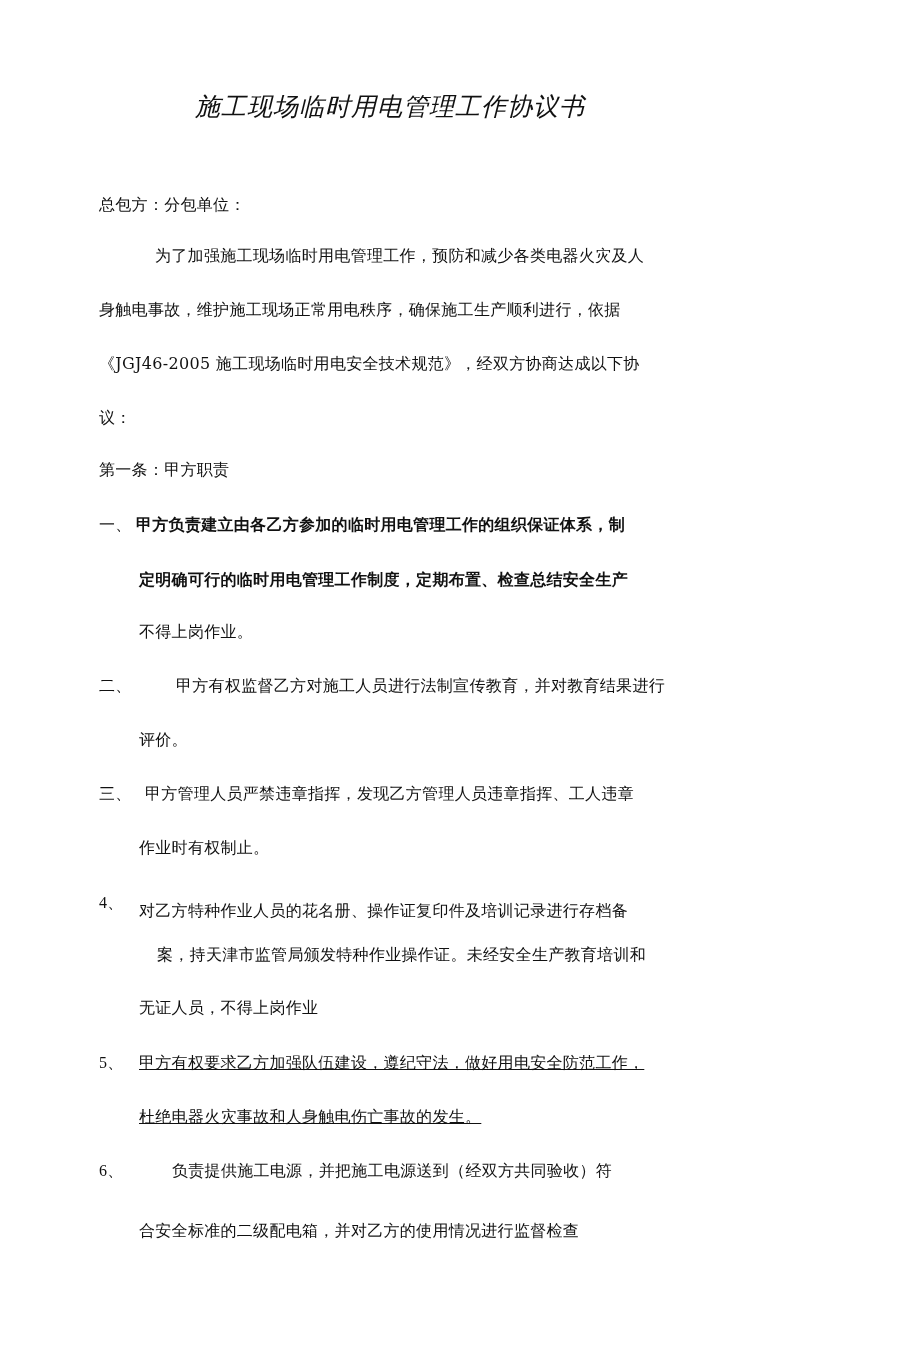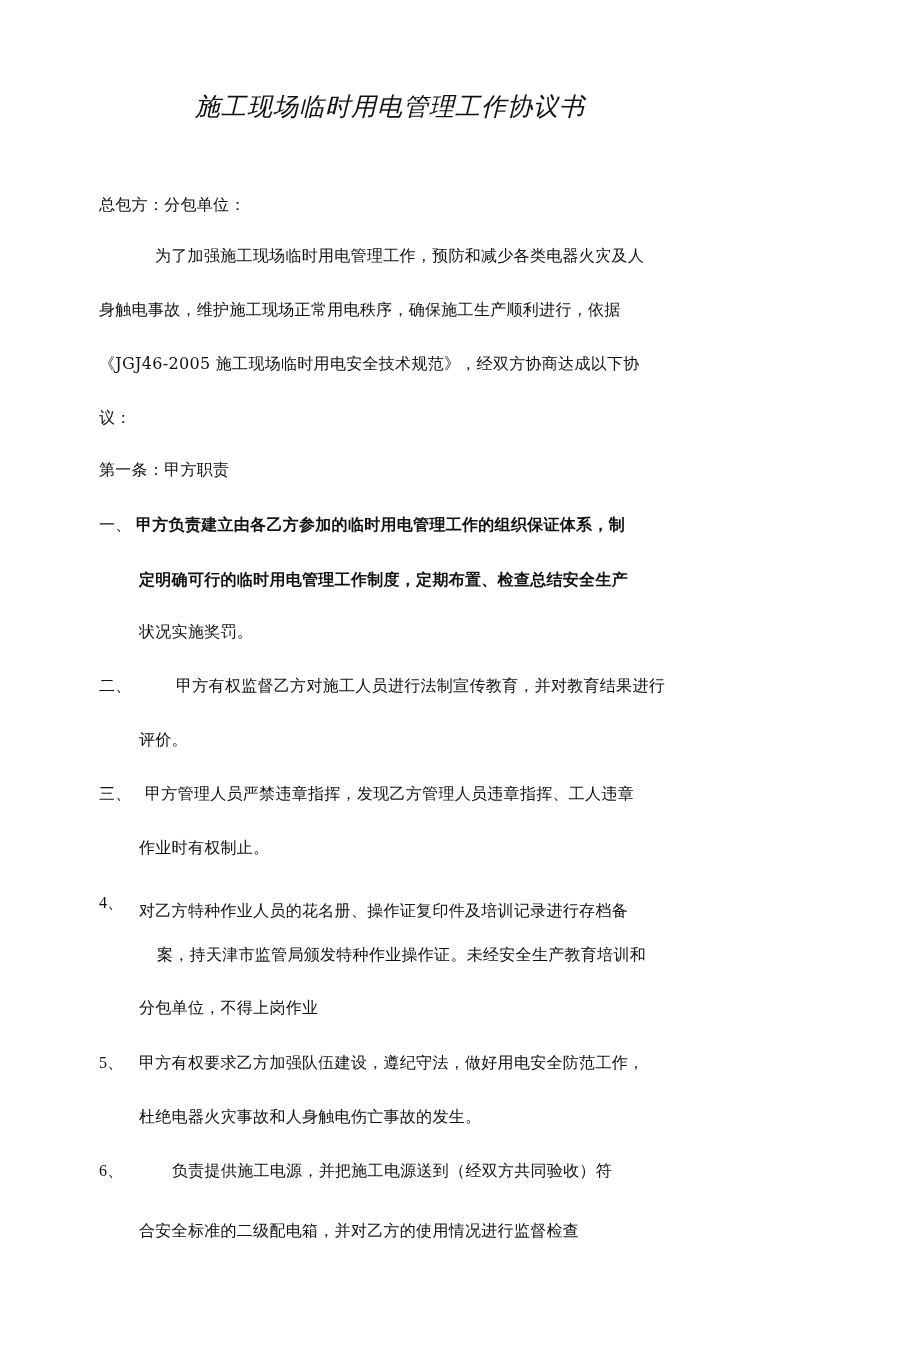--- a/index.html
+++ b/index.html
@@ -25,46 +25,46 @@
     <div class="line" style="left:99px; top:349px;">《JGJ46-2005 施工现场临时用电安全技术规范》，经双方协商达成以下协</div>
     <div class="line" style="left:99px; top:403px;">议：</div>
   </div>
 
   <div class="line" style="left:99px; top:455px;">第一条：甲方职责</div>
 
   <div>
     <div class="line" style="left:99px; top:510px;">一、</div>
     <div class="line" style="left:136px; top:510px;font-weight:bold;">甲方负责建立由各乙方参加的临时用电管理工作的组织保证体系，制</div>
     <div class="line" style="left:139px; top:565px;font-weight:bold;">定明确可行的临时用电管理工作制度，定期布置、检查总结安全生产</div>
-    <div class="line" style="left:139px; top:617px;">状况实施奖罚。</div>
+    <div class="line" style="left:139px; top:617px;">不得上岗作业。</div>
   </div>
 
   <div>
     <div class="line" style="left:99px; top:671px;">二、</div>
     <div class="line" style="left:145px; top:671px;margin-left:31px;">甲方有权监督乙方对施工人员进行法制宣传教育，并对教育结果进行</div>
     <div class="line" style="left:139px; top:725px;">评价。</div>
   </div>
 
   <div>
     <div class="line" style="left:99px; top:779px;">三、</div>
     <div class="line" style="left:145px; top:779px;">甲方管理人员严禁违章指挥，发现乙方管理人员违章指挥、工人违章</div>
     <div class="line" style="left:139px; top:833px;">作业时有权制止。</div>
   </div>
 
   <div>
     <div class="line latin" style="left:99px; top:888px;">4、</div>
     <div class="line" style="left:139px; top:888px;margin-top:8px;">对乙方特种作业人员的花名册、操作证复印件及培训记录进行存档备</div>
     <div class="line" style="left:139px; top:940px;margin-left:18px;">案，持天津市监管局颁发特种作业操作证。未经安全生产教育培训和</div>
-    <div class="line" style="left:139px; top:993px;">分包单位，不得上岗作业</div>
+    <div class="line" style="left:139px; top:993px;">无证人员，不得上岗作业</div>
   </div>
 
   <div>
     <div class="line latin" style="left:99px; top:1048px;">5、</div>
-    <div class="line" style="left:139px; top:1048px;">甲方有权要求乙方加强队伍建设，遵纪守法，做好用电安全防范工作，</div>
-    <div class="line" style="left:139px; top:1102px;">杜绝电器火灾事故和人身触电伤亡事故的发生。</div>
+    <div class="line" style="left:139px; top:1048px;text-decoration:underline;">甲方有权要求乙方加强队伍建设，遵纪守法，做好用电安全防范工作，</div>
+    <div class="line" style="left:139px; top:1102px;text-decoration:underline;">杜绝电器火灾事故和人身触电伤亡事故的发生。</div>
   </div>
 
   <div>
     <div class="line latin" style="left:99px; top:1156px;">6、</div>
     <div class="line" style="left:172px; top:1156px;">负责提供施工电源，并把施工电源送到（经双方共同验收）符</div>
     <div class="line" style="left:139px; top:1216px;">合安全标准的二级配电箱，并对乙方的使用情况进行监督检查</div>
   </div>
 
 </div>
 

